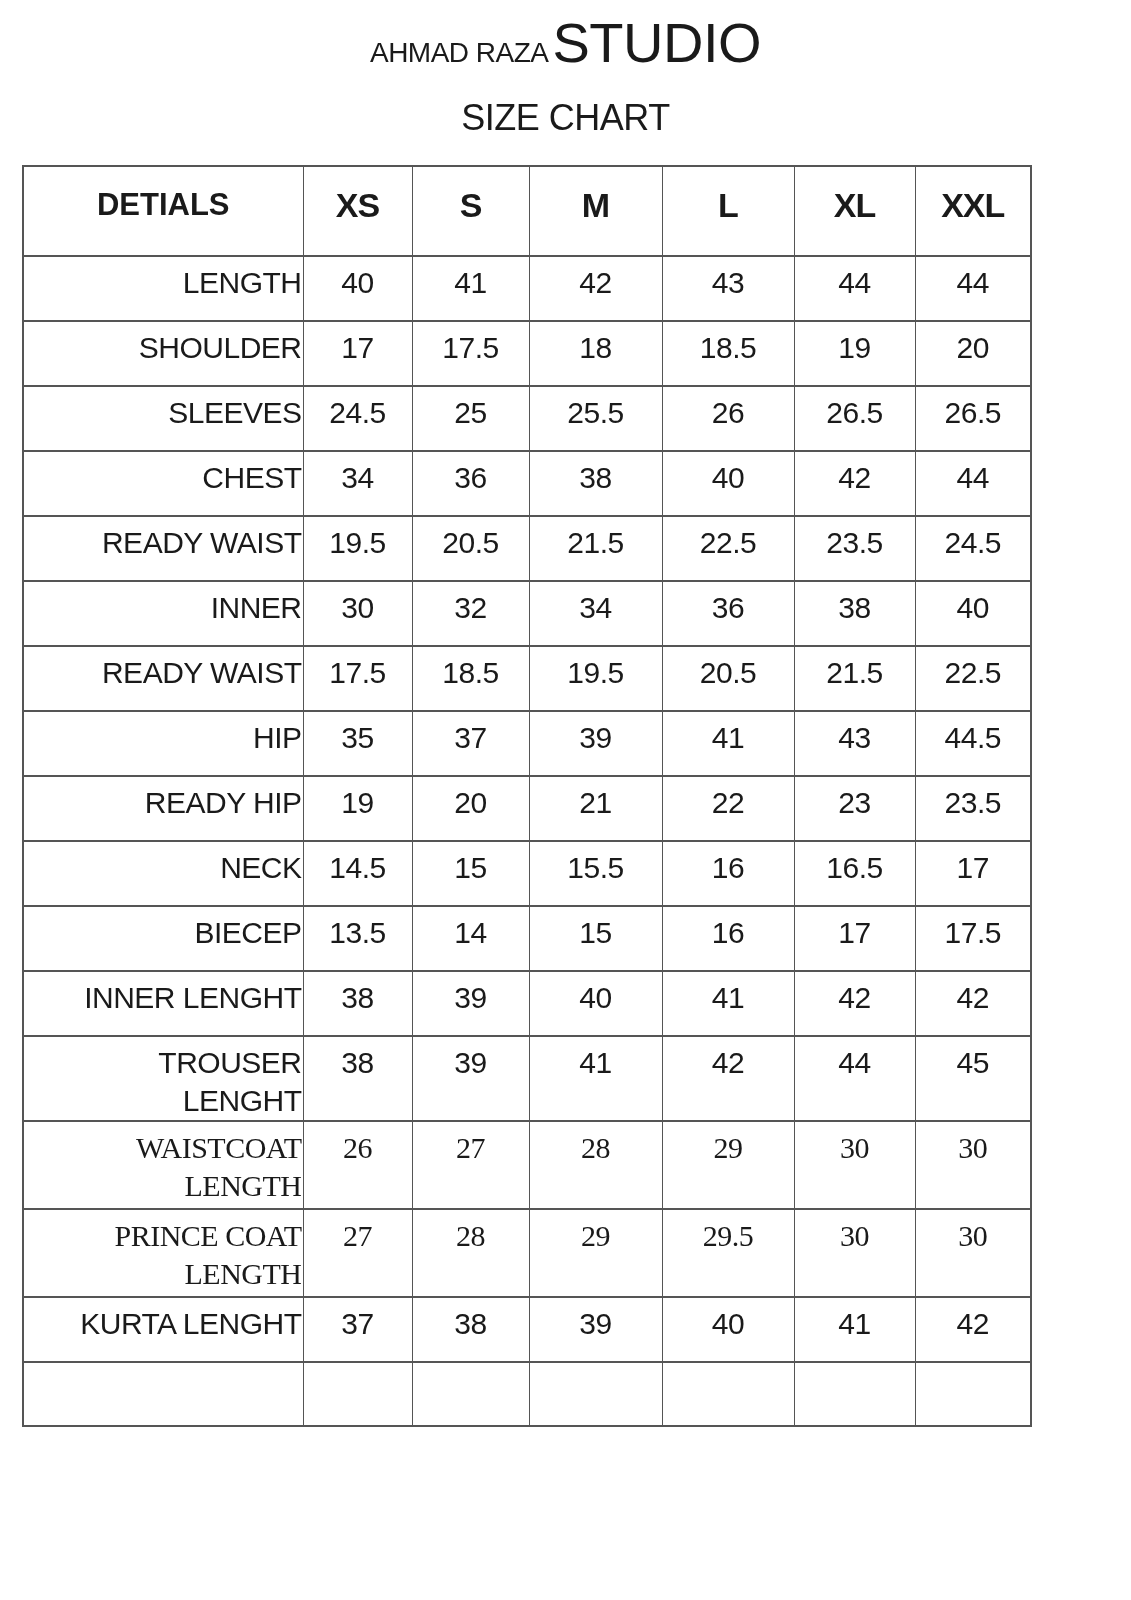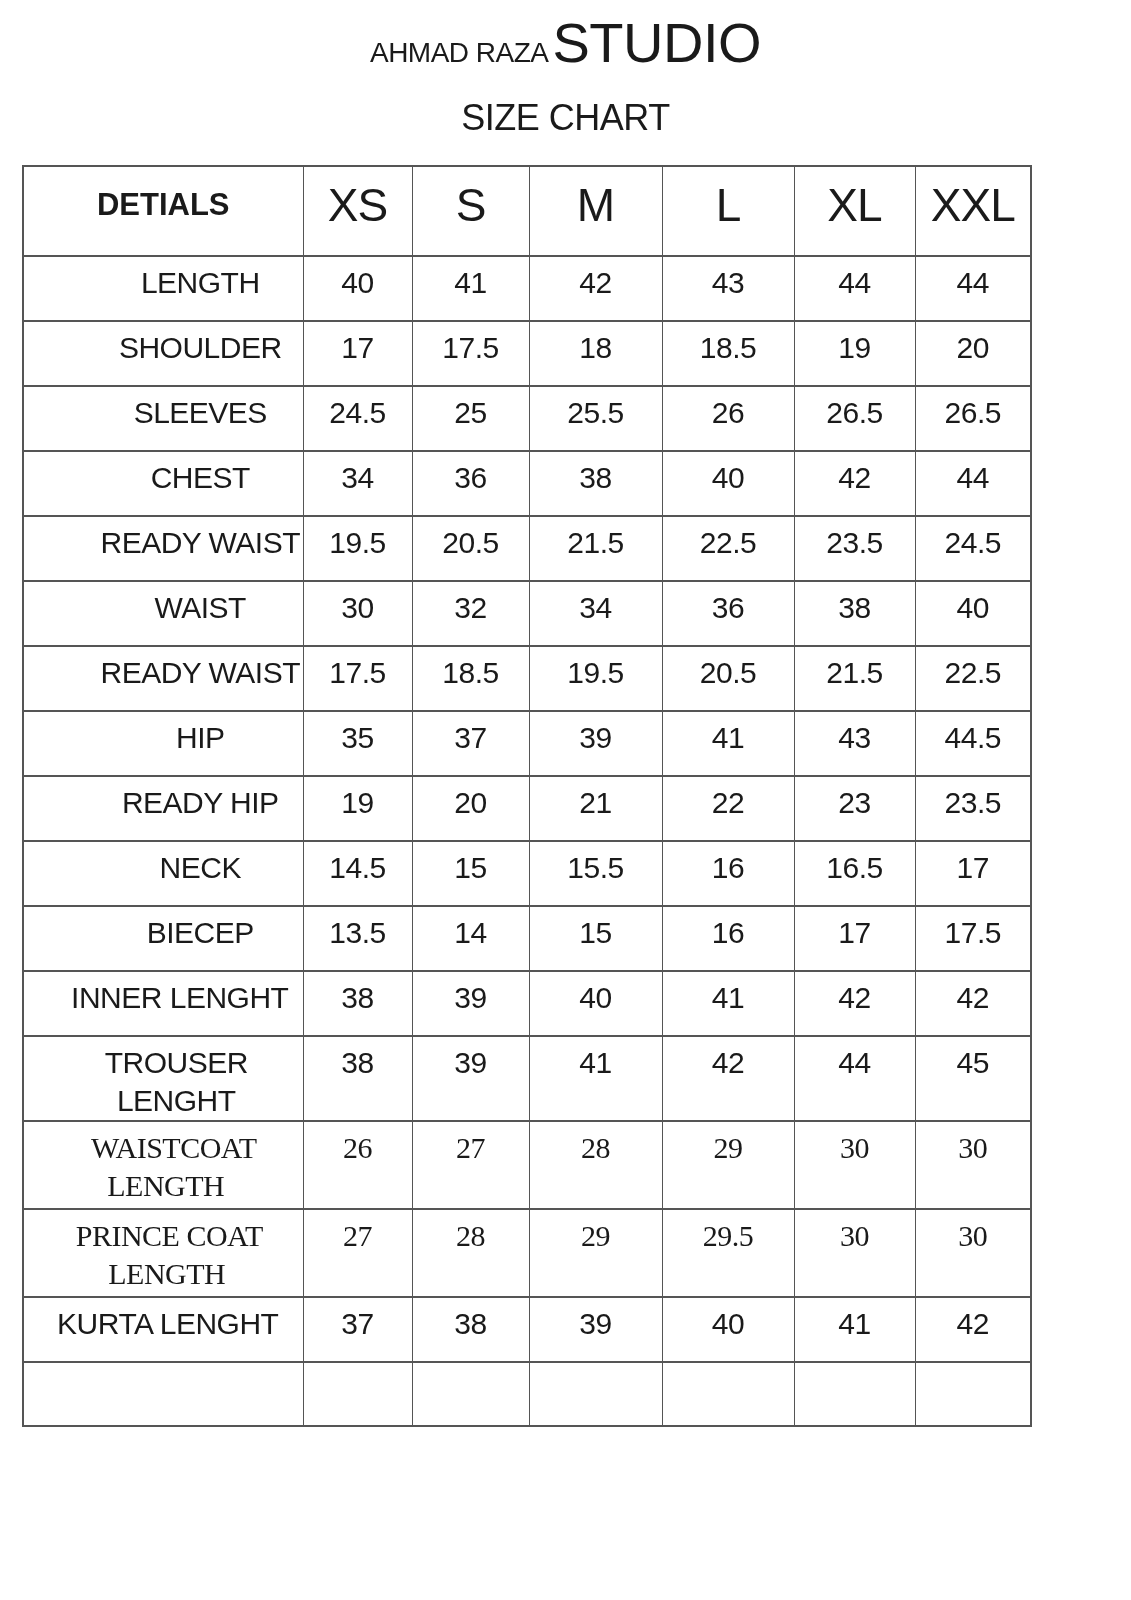--- a/index.html
+++ b/index.html
@@ -66,40 +66,40 @@
   col.c-m   { width: 133px; }
   col.c-l   { width: 132px; }
   col.c-xl  { width: 121px; }
   col.c-xxl { width: 116px; }
 
   thead th {
     height: 90px;
     vertical-align: middle;
     padding: 0 0 12px 0;
     text-align: center;
-    font-weight: 400;
-    font-size: 46px;
+    font-weight: 700;
+    font-size: 34px;
     letter-spacing: -1px;
   }
   thead th.details-col {
     font-weight: 700;
     font-size: 31px;
     letter-spacing: 0;
   }
   tbody td {
     height: 65px;
     vertical-align: top;
     padding-top: 7px;
     font-size: 30px;
     font-weight: 300;
     line-height: 1.25;
     letter-spacing: -0.5px;
   }
   tbody td.value { text-align: center; }
-  tbody td.label { text-align: center; }
+  tbody td.label { text-align: right; }
   tbody tr.h-tall td { height: 88px; font-family: Liberation Serif, serif; }
   tbody tr.h-last td { height: 64px; }
 
   
   td.ind-a { padding-left: 75px; }
   td.ind-b { padding-left: 34px; }
   td.ind-c { padding-left: 27px; }
   td.ind-d { padding-left: 6px;  text-indent: 16px; }
   td.ind-e { padding-left: 8px;  text-indent: 5px; }
   td.ind-f { padding-left: 10px; }
@@ -177,21 +177,21 @@
         <tr>
           <td class="label ind-a">READY WAIST</td>
           <td class="value">19.5</td>
           <td class="value">20.5</td>
           <td class="value">21.5</td>
           <td class="value">22.5</td>
           <td class="value">23.5</td>
           <td class="value">24.5</td>
         </tr>
         <tr>
-          <td class="label ind-a">WAIST</td>
+          <td class="label ind-a">INNER</td>
           <td class="value">30</td>
           <td class="value">32</td>
           <td class="value">34</td>
           <td class="value">36</td>
           <td class="value">38</td>
           <td class="value">40</td>
         </tr>
         <tr>
           <td class="label ind-a">READY WAIST</td>
           <td class="value">17.5</td>

